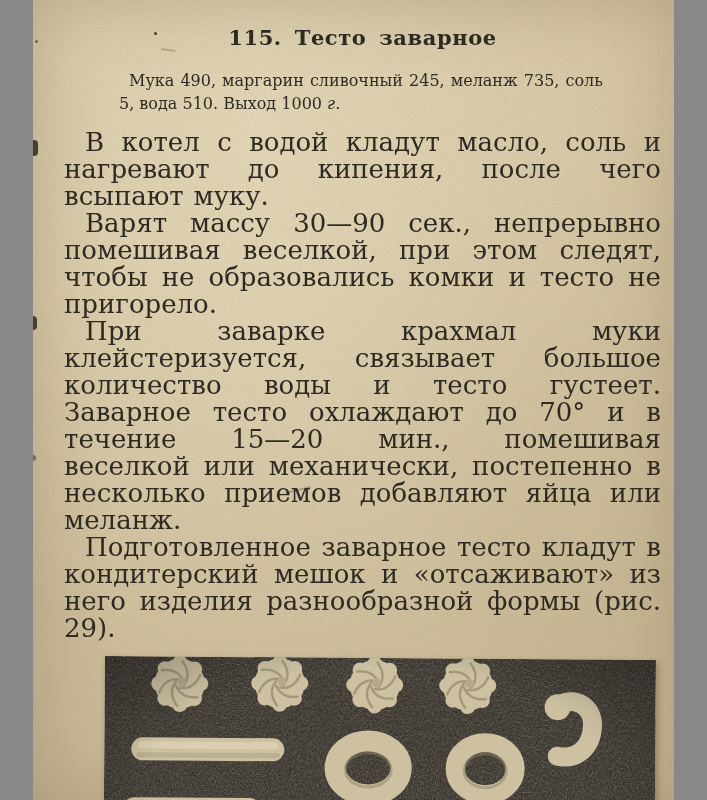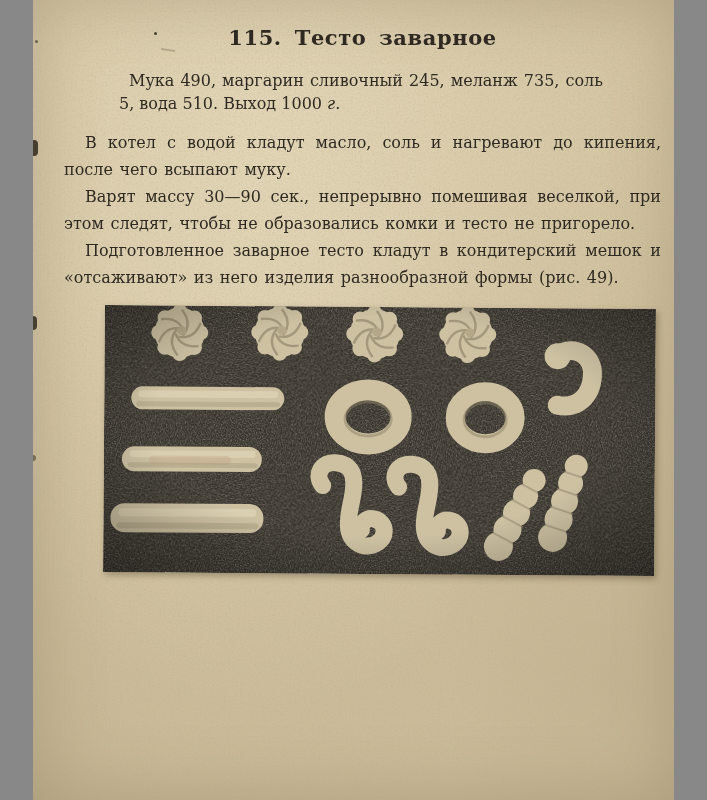--- a/index.html
+++ b/index.html
@@ -25,21 +25,21 @@
     text-align:center;letter-spacing:.6px;word-spacing:5px;
   }
   p{margin:0;}
   .ingredients{
     margin:0 58px 14px 55px;
     font-size:16px;line-height:23px;
     text-align:justify;text-indent:10px;
   }
   .ingredients i{font-style:italic;}
   .bodytext p{
-    font-size:16px;line-height:27px;
+    font-size:26px;line-height:27px;
     text-align:justify;text-indent:21px;
     word-spacing:1.5px;
   }
   figure.photo{
     margin:16px 0 0 40px;width:551px;height:267px;
     transform:rotate(.4deg);
   }
   figure.photo svg{display:block;box-shadow:2px 3px 6px rgba(60,48,25,.35);}
   .speck{position:absolute;background:#463e2f;pointer-events:none;}
 </style>
@@ -66,21 +66,22 @@
 
   <div class="content">
 
     <h1 class="title">115. Тесто заварное</h1>
 
     <p class="ingredients"><span>Мука 490, маргарин сливочный 245, меланж 735, соль 5, во­да 510. Выход 1000 </span><i>г.</i></p>
 
     <div class="bodytext">
       <p>В котел с водой кладут масло, соль и нагревают до кипения, после чего всыпают муку.</p>
       <p>Варят массу 30—90 сек., непрерывно помешивая ве­селкой, при этом следят, чтобы не образовались комки и тесто не пригорело.</p>
-      <p>Подготовленное заварное тесто кладут в кондитер­ский мешок и «отсаживают» из него изделия разнооб­разной формы (рис. 49).</p>
+      <p>При заварке крахмал муки клейстеризуется, связы­вает большое количество воды и тесто густеет. Заварное тесто охлаждают до 70° и в течение 15—20 мин., поме­шивая веселкой или механически, постепенно в несколь­ко приемов добавляют яйца или меланж.</p>
+      <p>Подготовленное заварное тесто кладут в кондитер­ский мешок и «отсаживают» из него изделия разнооб­разной формы (рис. 29).</p>
     </div>
 
     <figure class="photo">
       <svg width="551" height="267" viewBox="0 0 551 267">
         <defs>
           <filter id="photoGrain" x="0" y="0" width="100%" height="100%">
             <feTurbulence type="fractalNoise" baseFrequency="0.8" numOctaves="3" seed="4" stitchTiles="stitch"></feTurbulence>
             <feColorMatrix type="matrix" values="0 0 0 0 0.72  0 0 0 0 0.68  0 0 0 0 0.58  0.8 0.8 0.8 0 -1.05"></feColorMatrix>
           </filter>
           <radialGradient id="vign" cx="50%" cy="45%" r="75%">

